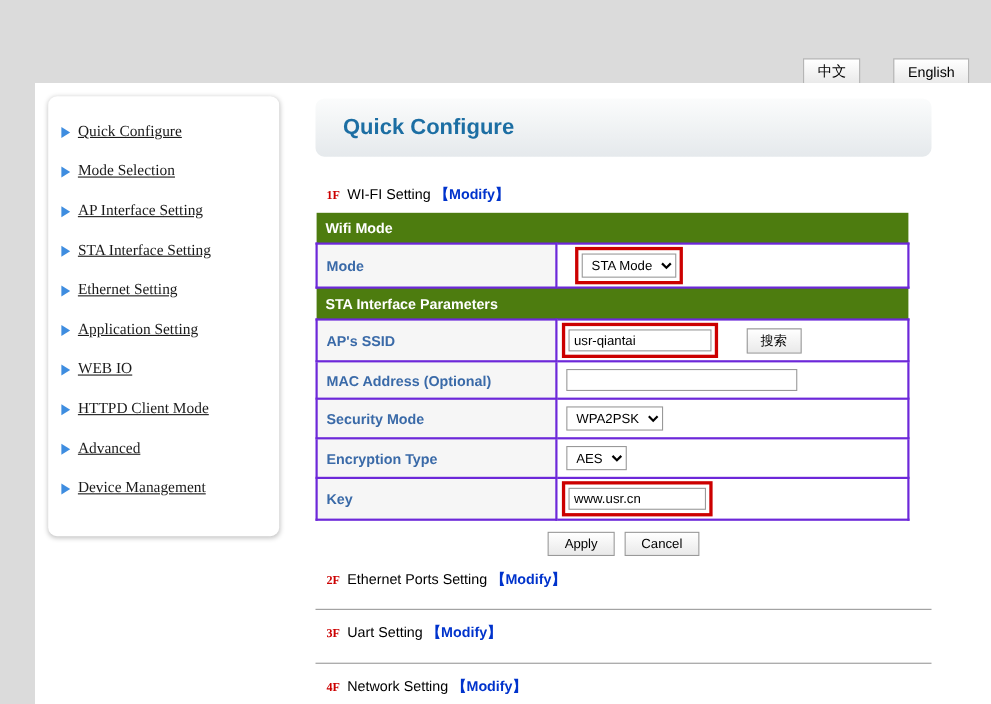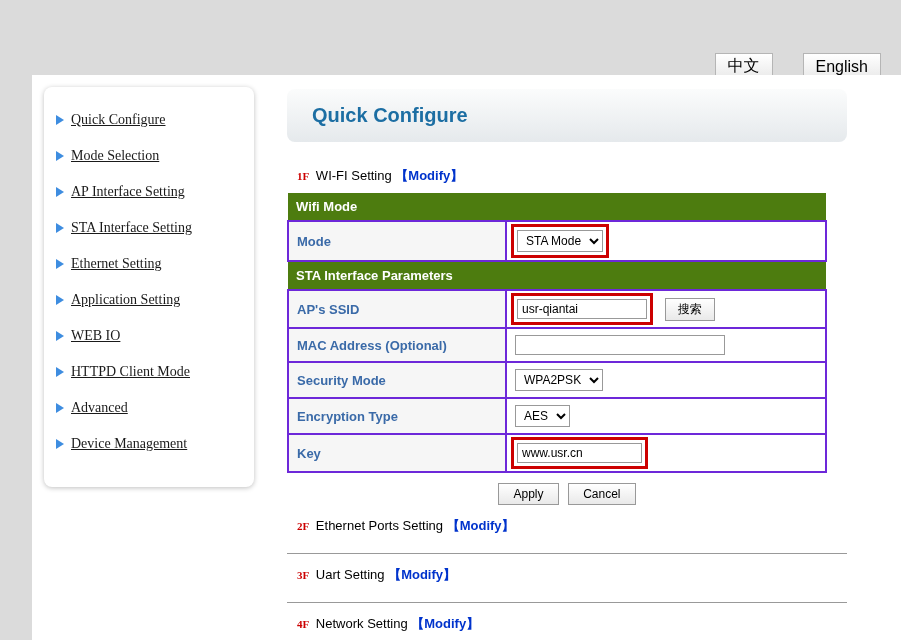--- a/index.html
+++ b/index.html
@@ -18,21 +18,21 @@
       top: 53px;
       right: 0;
       display: flex;
       gap: 30px;
       padding-right: 20px;
     }
     .lang-btn {
       background: linear-gradient(#fff, #e9e9e9);
       border: 1px solid #b5b5b5;
       padding: 2px 12px;
-      font-size: 16px;
+      font-size: 13px;
       cursor: pointer;
     }
     .main-frame {
       position: absolute;
       top: 75px;
       left: 32px;
       width: 874px;
       height: 565px;
       background: #fff;
       overflow-y: scroll;
@@ -148,21 +148,21 @@
       cursor: pointer;
       margin: 0 3px;
     }
     hr.sep { border: none; border-top: 1px solid #999; margin: 18px 0 8px 0; }
     .search-btn {
       background: linear-gradient(#fff, #e9e9e9);
       border: 1px solid #999;
       padding: 2px 12px;
       font-size: 12px;
       cursor: pointer;
-      margin-left: 8px;
+      margin-left: 22px;
     }
   </style>
 </head>
 <body>
 
 <div class="lang-bar">
   <button class="lang-btn">中文</button>
   <button class="lang-btn">English</button>
 </div>
 
@@ -222,21 +222,21 @@
       <span class="bracket"> 【</span><span class="modify-link">Modify</span><span class="bracket">】</span>
     </div>
 
     <table class="config">
       <tbody>
           <tr class="thead-row">
             <td colspan="2">Wifi Mode</td>
           </tr>
       <tr class="row">
         <td class="label">Mode</td>
-        <td class="field" style="padding:2px 4px;">
+        <td class="field" style="padding:2px 16px;">
           <span class="hl-red" style="display:inline-block;padding:3px;">
             <select><option>STA Mode</option></select>
           </span>
         </td>
       </tr>
       <tr class="thead-row">
             <td colspan="2">STA Interface Parameters</td>
           </tr>
       <tr class="row">
         <td class="label">AP's SSID</td>

